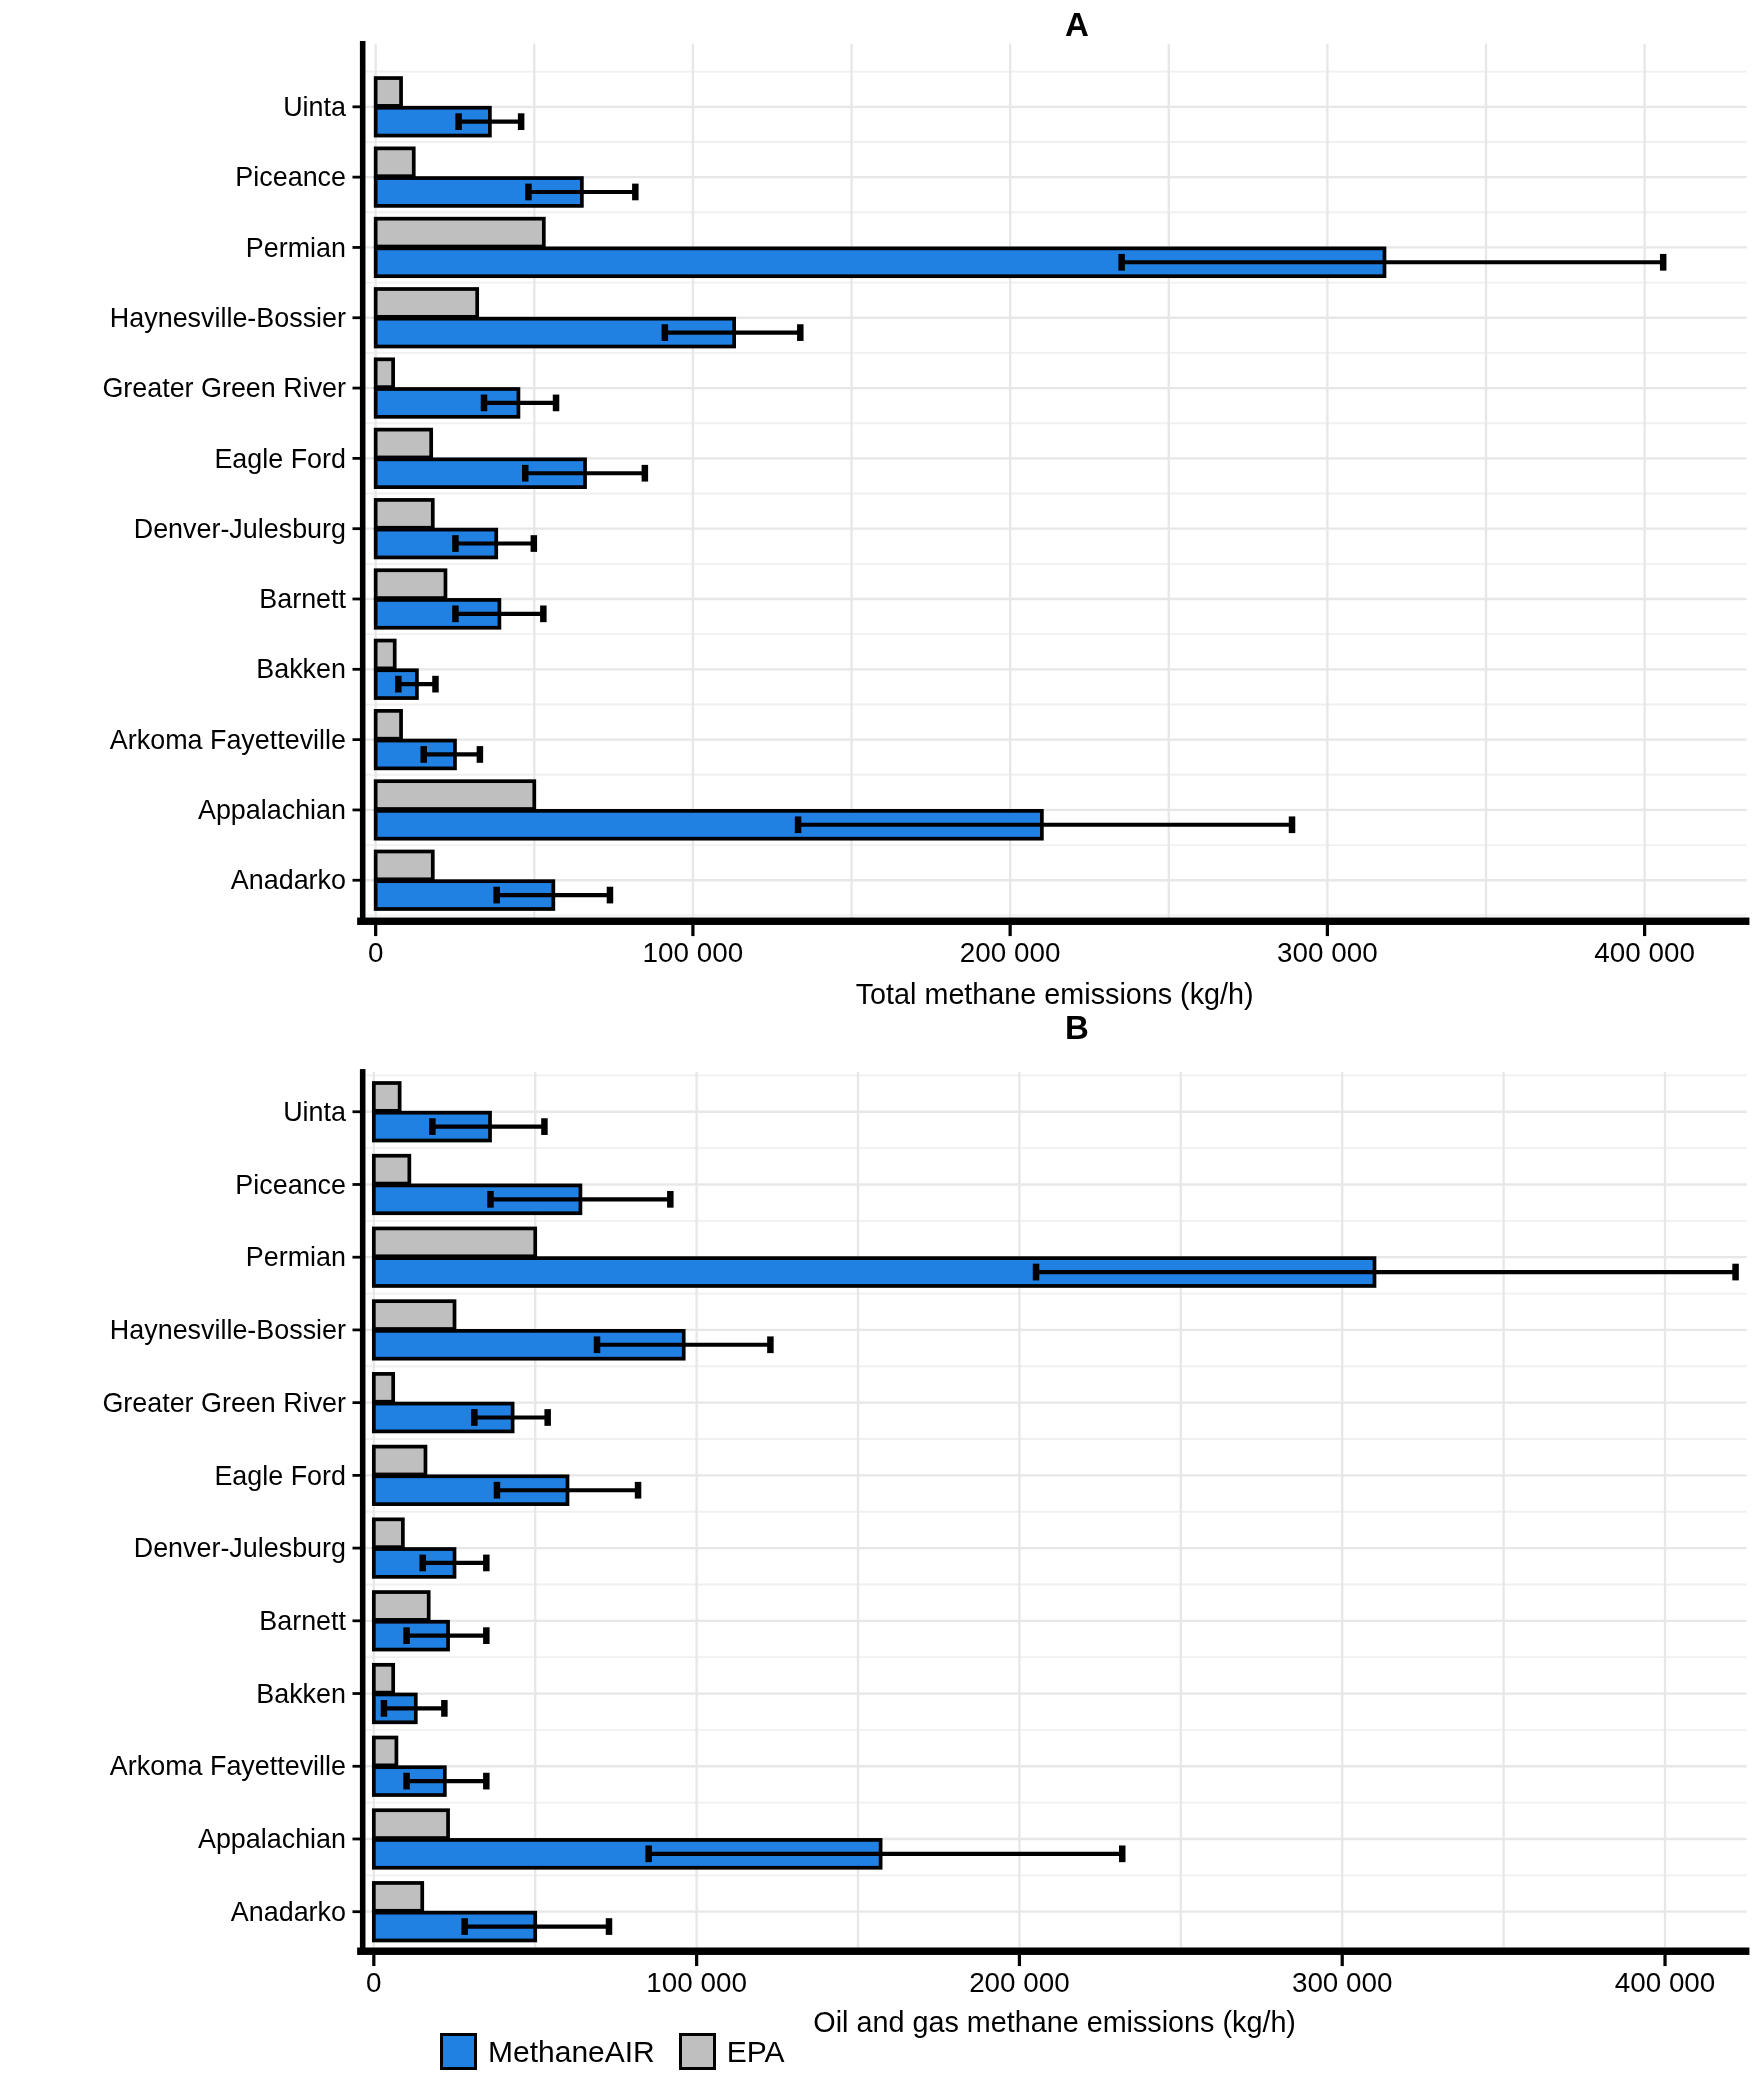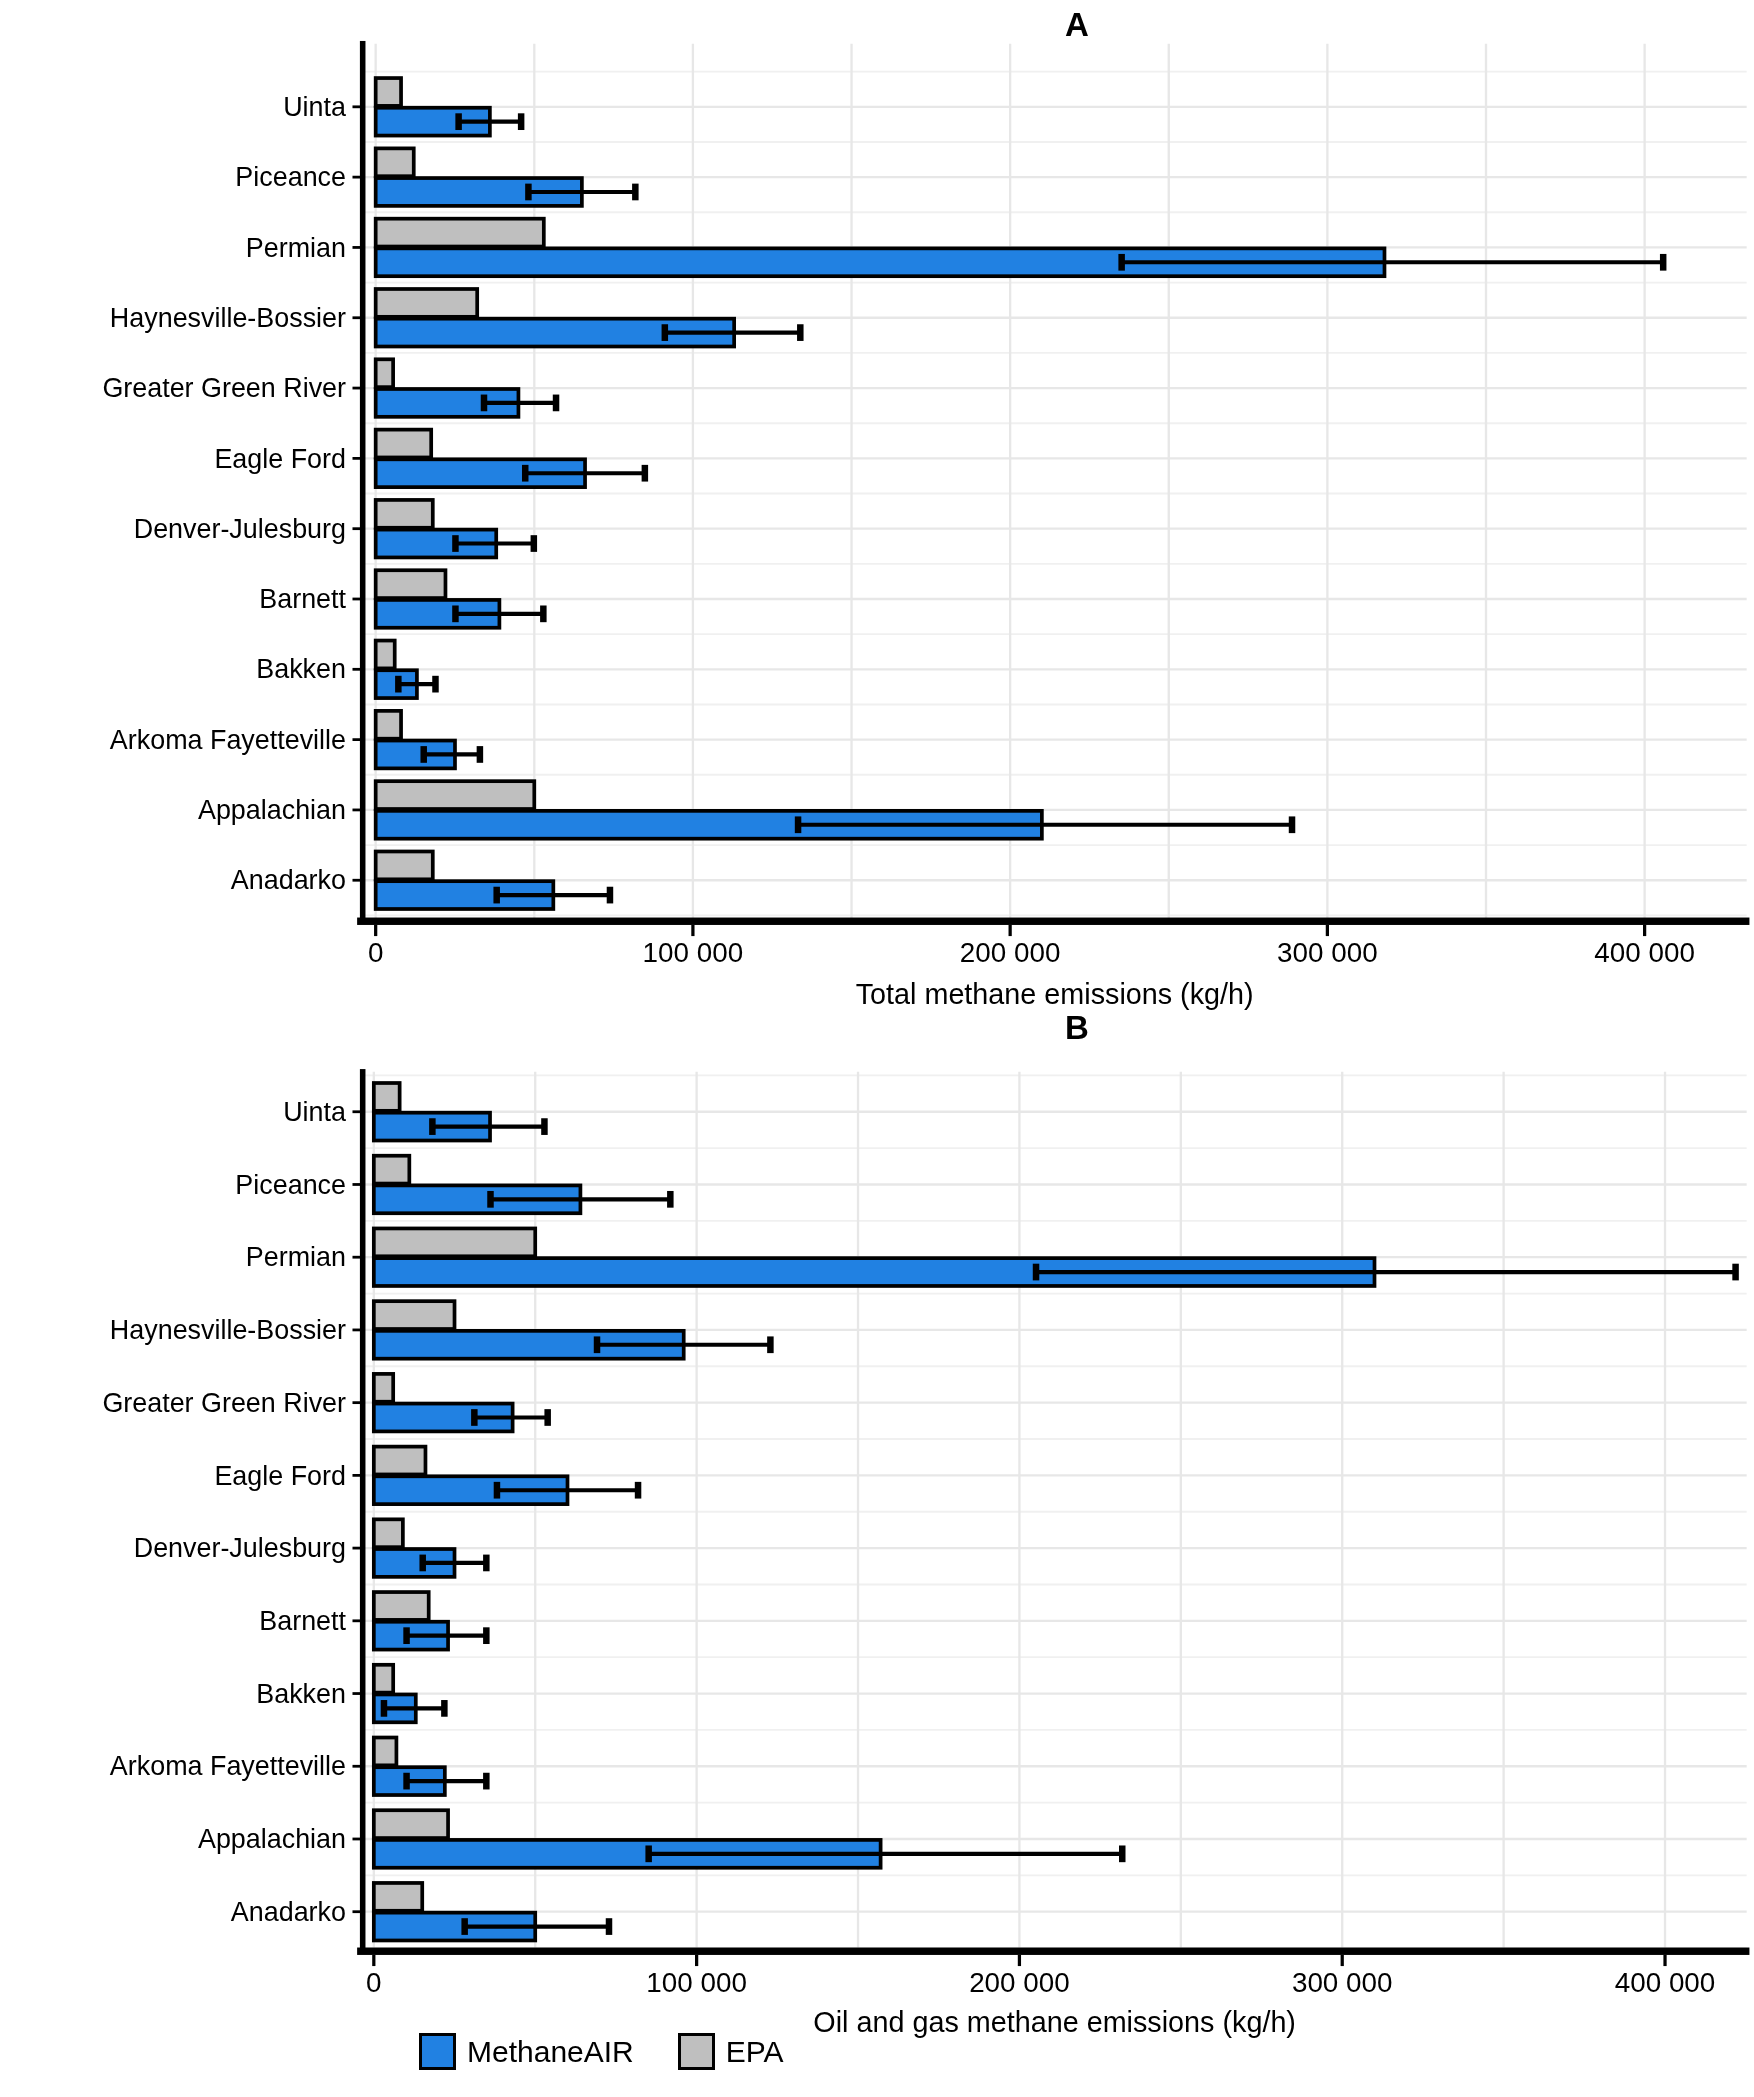--- a/index.html
+++ b/index.html
@@ -4,21 +4,21 @@
 <style>
   html,body{margin:0;padding:0;background:#ffffff;}
   .figure{position:relative;width:1755px;height:2097px;background:#ffffff;overflow:hidden;
           font-family:"Liberation Sans",sans-serif;}
   .panel-svg{position:absolute;left:0;}
   #panelA{top:0;}
   #panelB{top:1016px;}
   .panel-tag{position:absolute;font-size:33px;font-weight:bold;color:#000;}
   #tagA{left:1065px;top:5.6px;}
   #tagB{left:1065px;top:1009px;}
-  .legend{position:absolute;left:419px;top:2033px;display:flex;align-items:center;gap:44px;}
+  .legend{position:absolute;left:440px;top:2033px;display:flex;align-items:center;gap:24px;}
   .legend .key{display:flex;align-items:center;gap:11px;font-size:30px;color:#000;}
   .legend .swatch{width:31px;height:31px;border:3.7px solid #000;box-sizing:content-box;}
 </style>
 </head>
 <body>
 
 <div class="figure">
 
   <div class="panel-tag" id="tagA">A</div>
   <svg id="panelA" class="panel-svg" width="1755" height="1016" viewBox="0 0 1892 1095">

